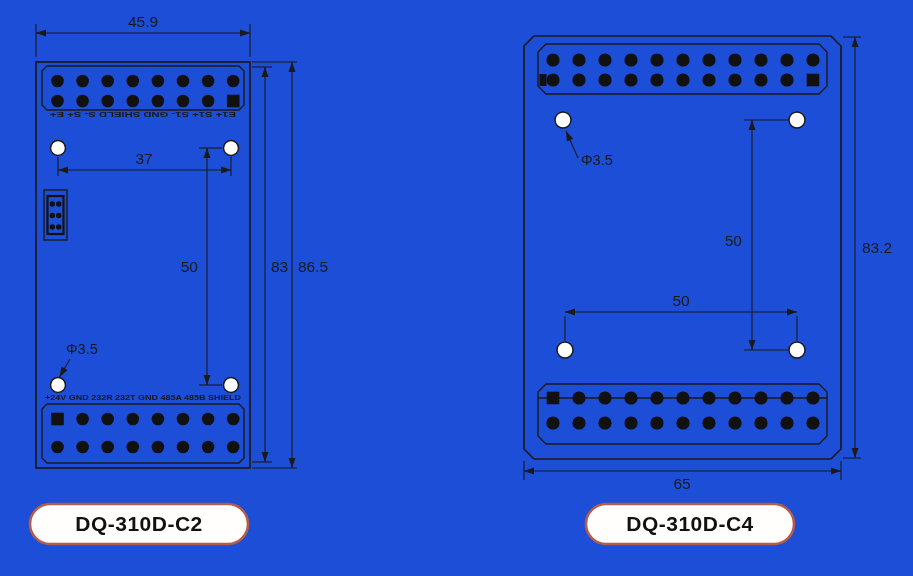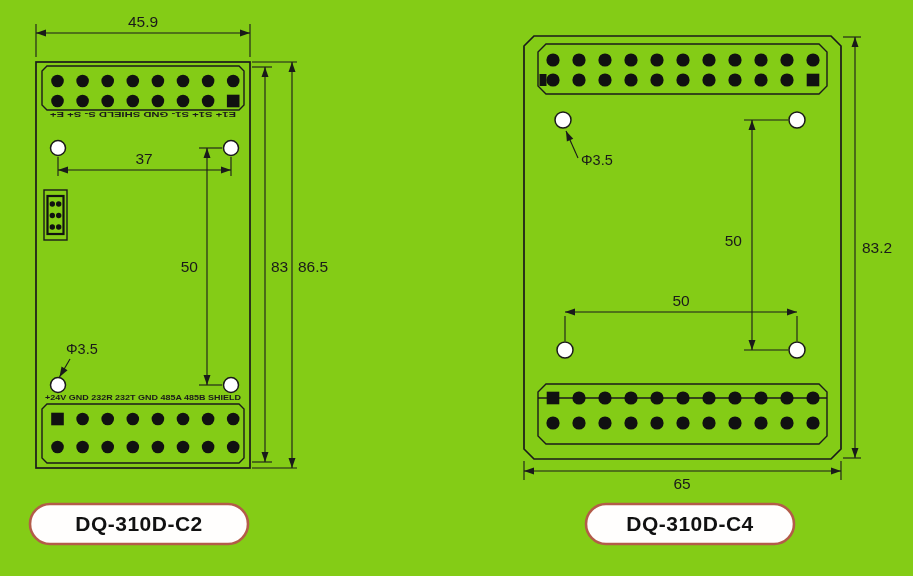--- a/index.html
+++ b/index.html
@@ -1,17 +1,17 @@
 <!DOCTYPE html>
 <html><head>
 <meta charset="utf-8">
 <style>
   * { margin:0; padding:0; box-sizing:border-box; }
   html,body { background:#ffffff; font-family:"Liberation Sans", sans-serif; }
-  .canvas { position:relative; width:913px; height:576px; background:#84cc16; overflow:hidden; }
+  .canvas { position:relative; width:913px; height:576px; background:#1d4ed8; overflow:hidden; }
   svg text { font-family:"Liberation Sans", sans-serif; fill:#1a1a1a; }
   .out  { stroke:#1a1a1a; stroke-width:1.7; fill:none; }
   .blk  { stroke:#1a1a1a; stroke-width:1.4; fill:none; }
   .dim  { stroke:#1a1a1a; stroke-width:1.1; fill:none; }
   .hole { stroke:#1a1a1a; stroke-width:1.5; fill:#ffffff; }
   .dimtxt { font-size:15.5px; }
   .tiny   { font-size:7px; font-weight:bold; }
   .phi    { font-size:14.5px; }
   .pill   { fill:#fffefd; stroke:#b35c49; stroke-width:2.6; }
   .pilltxt{ font-size:21px; font-weight:bold; fill:#111111; letter-spacing:0.5px; }

